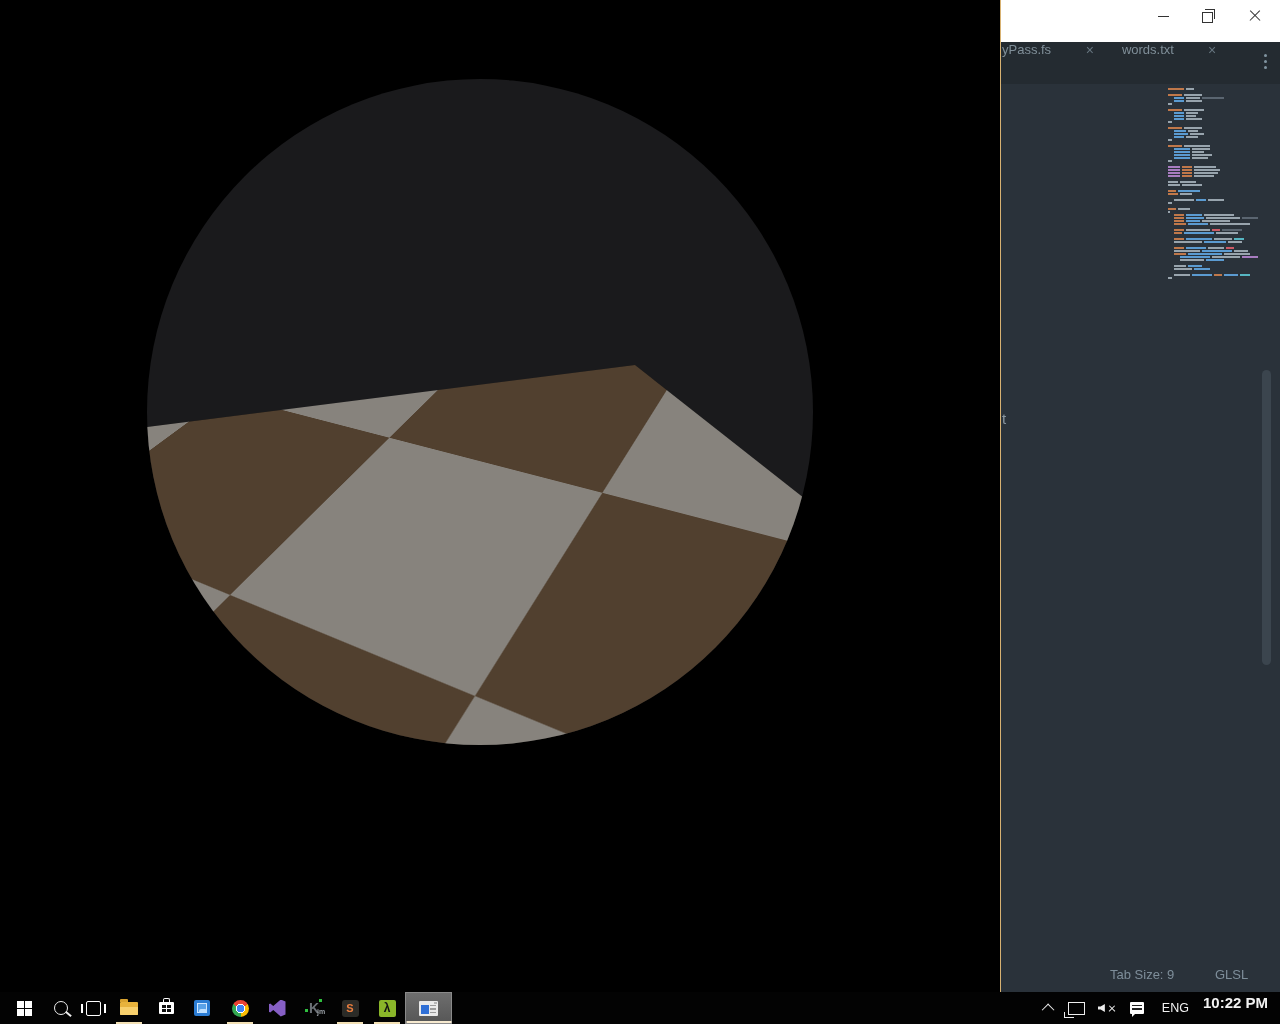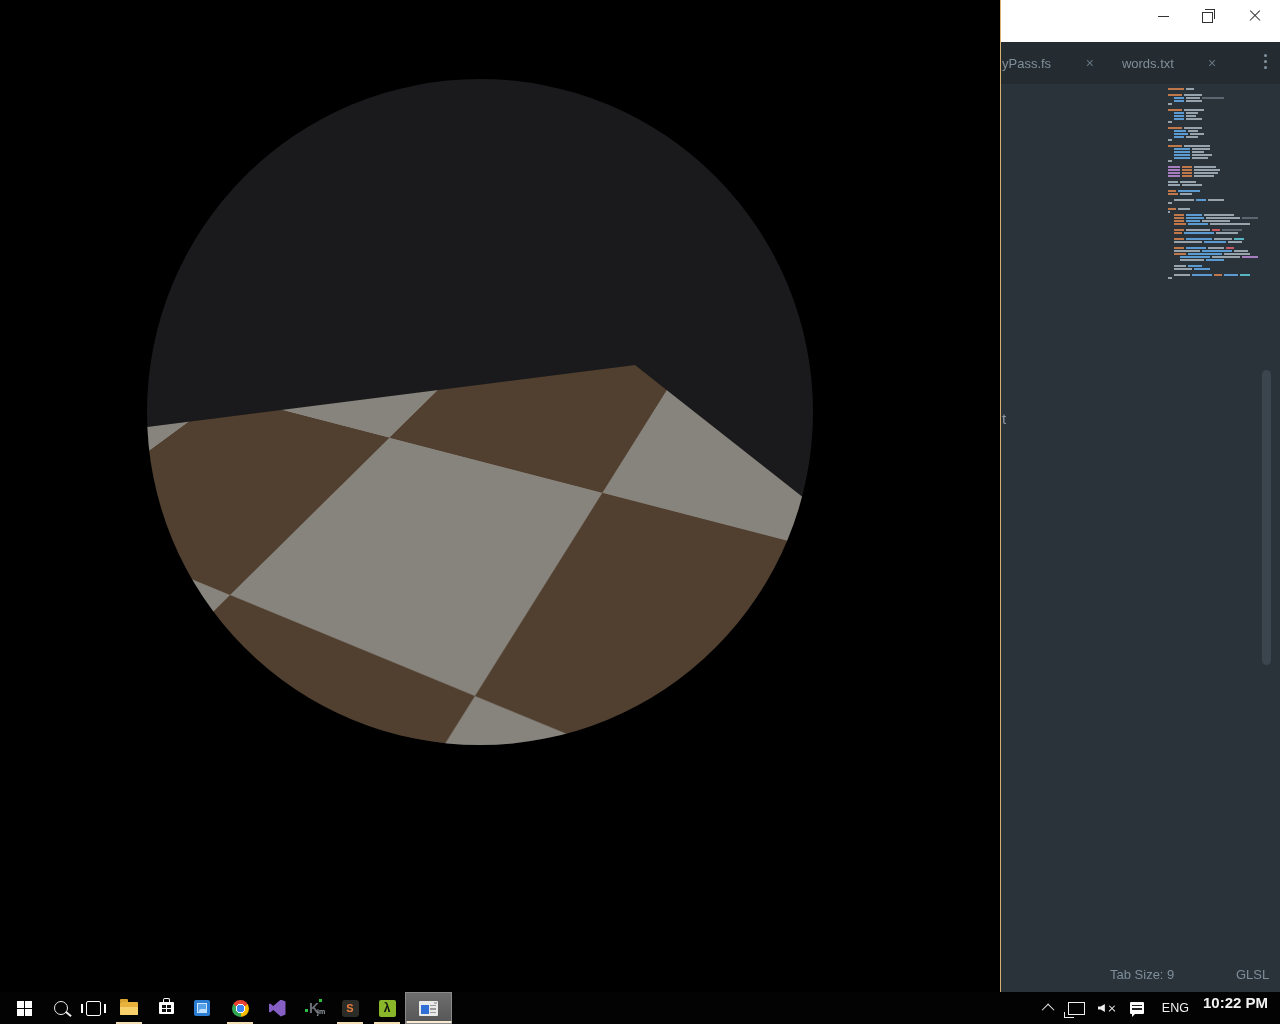--- a/index.html
+++ b/index.html
@@ -44,38 +44,38 @@
   .cap-btn{position:absolute;top:0;width:46px;height:32px;display:flex;align-items:center;justify-content:center;}
   #cap-min{right:94px;} #cap-restore{right:48px;} #cap-close{right:2px;}
   #cap-min .bar{width:11px;height:1px;background:#333;}
   .restore-glyph{position:relative;width:9px;height:9px;border:1px solid #333;background:#fff;margin-top:3px;margin-left:-3px;}
   .restore-glyph::before{content:"";position:absolute;left:2px;top:-4px;width:9px;height:9px;border:1px solid #333;border-bottom:none;border-left:none;}
   .x-glyph{position:relative;width:12px;height:12px;}
   .x-glyph::before,.x-glyph::after{content:"";position:absolute;left:-1px;top:5px;width:14px;height:1.4px;background:#333;}
   .x-glyph::before{transform:rotate(45deg);} .x-glyph::after{transform:rotate(-45deg);}
 
   #tabbar{position:absolute;left:0;top:42px;width:280px;height:42px;background:#242b31;display:flex;align-items:center;}
-  .tab{height:100%;display:flex;align-items:center;color:#7f8e98;font-size:13px;}
+  .tab{height:100%;display:flex;color:#7f8e98;font-size:13px;}
   #tab-1{width:92px;padding-left:2px;justify-content:space-between;}
   #tab-2{width:150px;justify-content:center;gap:34px;}
   .tab-close{color:#66757f;font-size:14px;cursor:default;}
   #tab-overflow{position:absolute;right:12px;top:12px;width:4px;height:18px;}
   #tab-overflow i{display:block;width:3px;height:3px;border-radius:50%;background:#8094a0;margin:0 0 3px 0;}
 
   #editor-body{position:absolute;left:0;top:84px;width:280px;height:874px;background:#2a323a;overflow:hidden;}
   #stray-text{position:absolute;left:2px;top:326px;color:#8a97a1;font-size:15px;}
   #minimap{position:absolute;left:168px;top:4px;width:92px;}
   .mm-row{height:2px;margin-bottom:1px;white-space:nowrap;font-size:0;}
   .mm-seg{display:inline-block;height:2px;margin-right:2px;vertical-align:top;}
   #v-scrollbar{position:absolute;left:262px;top:286px;width:9px;height:295px;border-radius:5px;background:#3b454e;}
 
   #statusbar{position:absolute;left:0;top:958px;width:280px;height:34px;background:#2a323a;
     color:#7e8e9a;font-size:13px;}
   #status-tabsize{position:absolute;left:110px;top:9px;}
-  #status-syntax{position:absolute;left:236px;top:9px;}
+  #status-syntax{position:absolute;left:215px;top:9px;}
 
   
   #taskbar{position:absolute;left:0;top:992px;width:1280px;height:32px;background:#030303;z-index:10;}
   .tb-item{position:absolute;top:0;width:36px;height:32px;display:flex;align-items:center;justify-content:center;}
   .tb-underline{position:absolute;bottom:0;left:50%;transform:translateX(-50%);width:26px;height:2px;background:#f2e0b4;}
 
   .win-logo{display:grid;grid-template-columns:7px 7px;grid-template-rows:7px 7px;gap:1px;}
   .win-logo i{background:#fff;}
   .search-glyph{position:relative;width:12px;height:12px;border:1.6px solid #eee;border-radius:50%;}
   .search-glyph::after{content:"";position:absolute;left:10px;top:11px;width:7px;height:1.8px;background:#eee;transform:rotate(40deg);}

